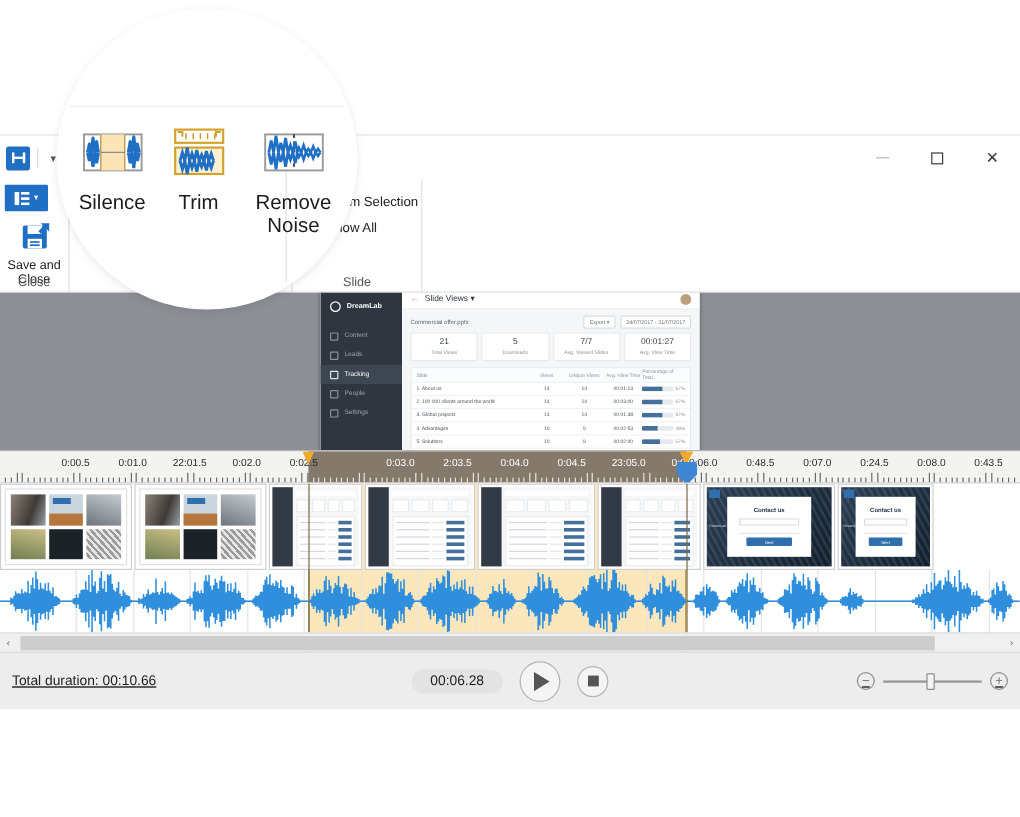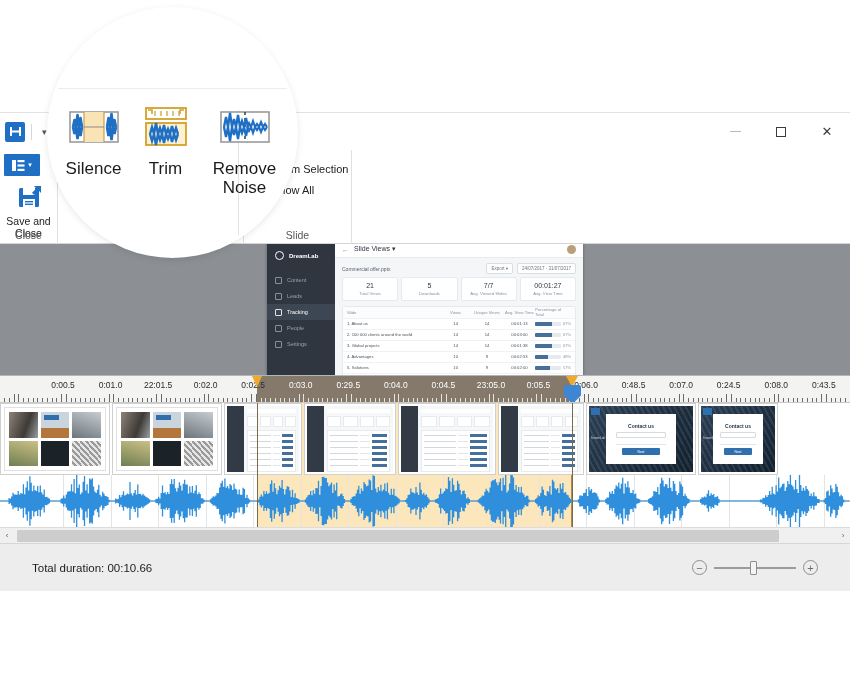--- a/index.html
+++ b/index.html
@@ -125,21 +125,21 @@
 
   
   .ruler{
     position:relative;height:28px;background:#f3f3f1;
     border-top:1px solid #b5b5b5;border-bottom:1px solid #c9c9c9;
     overflow:hidden;
   }
   .ruler-sel{position:absolute;top:0;bottom:0;background:#84796a;}
   .tick-lbl{position:absolute;top:4px;font-size:8.5px;color:#2b2b2b;
      transform:translateX(-50%);white-space:nowrap;}
-  .tick-lbl.on-sel{color:#ffffff;}
+  .tick-lbl.on-sel{color:#ffffff;margin-left:33px;}
   .ticks{position:absolute;left:0;right:0;bottom:0;height:9px;}
   .tk{position:absolute;bottom:0;width:1px;background:#6a6a6a;}
 
   .track-area{position:relative;height:140px;background:#fff;overflow:hidden;}
   .sel-band{position:absolute;top:0;bottom:0;background:#fbe7bb;
      border-left:1px solid #b08d3e;border-right:1px solid #b08d3e;}
   .filmstrip{position:absolute;left:0;right:0;top:0;height:72px;display:flex;}
   .thumb{position:relative;height:72px;background:#fff;border:1px solid #cfcfcf;
      margin-right:2px;overflow:hidden;flex:0 0 auto;}
   .grid-lines{position:absolute;left:0;right:0;top:72px;bottom:16px;}
@@ -149,21 +149,21 @@
 
   .hscroll{position:absolute;left:0;right:0;bottom:0;height:16px;background:#f0f0f0;
      border-top:1px solid #dcdcdc;display:flex;align-items:center;}
   .hs-arrow{width:14px;height:16px;display:flex;align-items:center;justify-content:center;
      font-size:8px;color:#666;}
   .hs-track{flex:1;height:16px;position:relative;}
   .hs-thumb{position:absolute;left:0;top:2px;height:12px;background:#cdcdcd;border-radius:1px;}
 
   
   .statusbar{position:relative;height:48px;background:#ededed;border-top:1px solid #d6d6d6;
-     display:flex;align-items:center;padding:0 32px;}
+     display:flex;align-items:center;padding:0 10px;text-decoration:underline;}
   .total-dur{font-size:11.5px;color:#1d1d1d;}
   .transport{position:absolute;left:0;right:0;display:flex;align-items:center;
      justify-content:center;gap:14px;pointer-events:none;}
   .timechip{background:#e3e3e3;border-radius:11px;padding:4px 16px;font-size:11.5px;color:#1d1d1d;}
   .circ-btn{width:34px;height:34px;border-radius:50%;border:1px solid #b5b5b5;background:#f4f4f4;
      display:flex;align-items:center;justify-content:center;pointer-events:auto;}
   .circ-btn.small{width:26px;height:26px;}
   .play-tri{width:0;height:0;border-left:13px solid #555;
      border-top:8px solid transparent;border-bottom:8px solid transparent;margin-left:3px;}
   .stop-sq{width:9px;height:9px;background:#555;}
@@ -438,21 +438,21 @@
   </div>
 
   <div class="ruler" id="ruler">
       <div class="ruler-sel" style="left:257px;width:315px;"></div>
       <div class="tick-lbl" style="left:63px;">0:00.5</div>
       <div class="tick-lbl" style="left:110.55px;">0:01.0</div>
       <div class="tick-lbl" style="left:158.1px;">22:01.5</div>
       <div class="tick-lbl" style="left:205.64999999999998px;">0:02.0</div>
       <div class="tick-lbl" style="left:253.2px;">0:02.5</div>
       <div class="tick-lbl on-sel" style="left:300.75px;">0:03.0</div>
-      <div class="tick-lbl on-sel" style="left:348.29999999999995px;">0:29.5</div>
+      <div class="tick-lbl on-sel" style="left:348.29999999999995px;">2:03.5</div>
       <div class="tick-lbl on-sel" style="left:395.84999999999997px;">0:04.0</div>
       <div class="tick-lbl on-sel" style="left:443.4px;">0:04.5</div>
       <div class="tick-lbl on-sel" style="left:490.95px;">23:05.0</div>
       <div class="tick-lbl on-sel" style="left:538.5px;">0:05.5</div>
       <div class="tick-lbl" style="left:586.05px;">0:06.0</div>
       <div class="tick-lbl" style="left:633.5999999999999px;">0:48.5</div>
       <div class="tick-lbl" style="left:681.15px;">0:07.0</div>
       <div class="tick-lbl" style="left:728.6999999999999px;">0:24.5</div>
       <div class="tick-lbl" style="left:776.25px;">0:08.0</div>
       <div class="tick-lbl" style="left:823.8px;">0:43.5</div>
@@ -914,20 +914,29 @@
       <div class="hs-arrow">‹</div>
       <div class="hs-track">
         <div class="hs-thumb" style="left:3px;width:876px;max-width:calc(100% - 60px);"></div>
       </div>
       <div class="hs-arrow">›</div>
     </div>
   </div>
 
   <div class="statusbar">
     <span class="total-dur">Total duration: 00:10.66</span>
+    <div class="transport">
+      <span class="timechip">00:06.28</span>
+      <span class="circ-btn">
+          <span class="play-tri"></span>
+        </span>
+      <span class="circ-btn small">
+          <span class="stop-sq"></span>
+        </span>
+    </div>
     <div class="zoomctl">
       <span class="zc-btn">−</span>
       <span class="zc-track">
           <span class="zc-thumb"></span>
         </span>
       <span class="zc-btn">+</span>
     </div>
   </div>
 </div>
 

